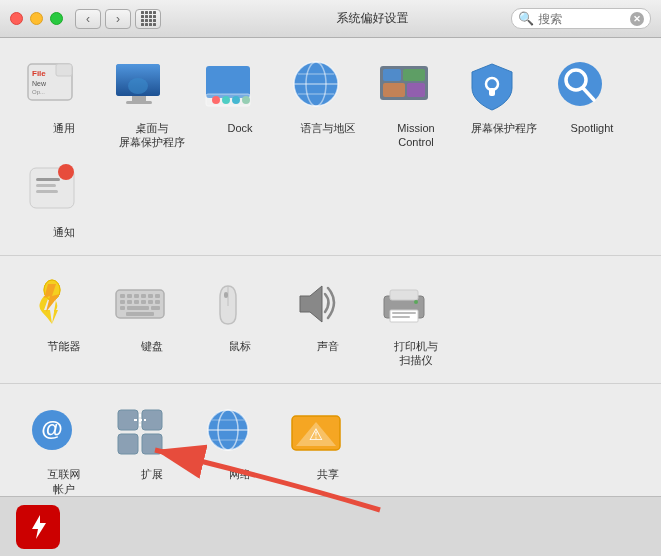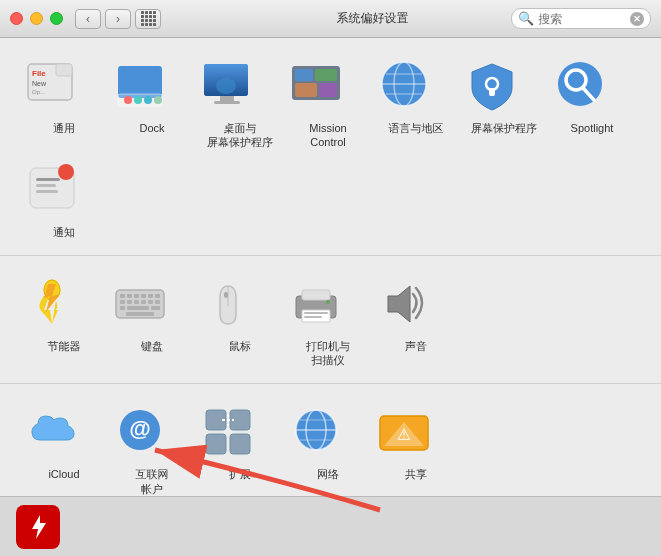--- a/index.html
+++ b/index.html
@@ -226,75 +226,75 @@
             <text x="6" y="34" font-size="6" fill="#888">Op...</text>
             <rect x="30" y="4" width="16" height="12" rx="2" fill="#e0e0e0" stroke="#ccc"></rect>
           </svg>
         </div>
         <div class="icon-label">通用</div>
       </div>
 
       <div class="icon-item">
         <div class="icon-img">
           <svg width="52" height="52" viewBox="0 0 52 52">
-            <rect x="4" y="6" width="44" height="32" rx="3" fill="#4a90d9"></rect>
-            <rect x="4" y="34" width="44" height="12" rx="2" fill="rgba(255,255,255,0.25)" stroke="rgba(255,255,255,0.5)" stroke-width="1"></rect>
-            <circle cx="14" cy="40" r="4" fill="#ff6b6b"></circle>
-            <circle cx="24" cy="40" r="4" fill="#4ecdc4"></circle>
-            <circle cx="34" cy="40" r="4" fill="#45b7d1"></circle>
-            <circle cx="44" cy="40" r="4" fill="#96ceb4"></circle>
-          </svg>
-        </div>
-        <div class="icon-label">Dock</div>
-      </div>
-
-      <div class="icon-item">
-        <div class="icon-img">
-          <svg width="52" height="52" viewBox="0 0 52 52">
             <rect x="2" y="4" width="44" height="32" rx="3" fill="#2a6db5"></rect>
             <rect x="2" y="4" width="44" height="32" rx="3" fill="url(#deskGrad)" opacity="0.8"></rect>
             <defs>
                 <linearGradient id="deskGrad" x1="0" y1="0" x2="0" y2="1">
                   <stop offset="0%" stop-color="#5aa0e8"></stop>
                   <stop offset="100%" stop-color="#1a4a8a"></stop>
                 </linearGradient>
               </defs>
             <ellipse cx="24" cy="26" rx="10" ry="8" fill="#3a8acc" opacity="0.6"></ellipse>
             <rect x="18" y="36" width="14" height="5" fill="#aaa"></rect>
             <rect x="12" y="41" width="26" height="3" rx="1.5" fill="#aaa"></rect>
           </svg>
         </div>
         <div class="icon-label">桌面与<br>屏幕保护程序</div>
       </div>
 
       <div class="icon-item">
         <div class="icon-img">
           <svg width="52" height="52" viewBox="0 0 52 52">
-            <rect x="2" y="6" width="48" height="34" rx="3" fill="#6c7b8b"></rect>
-            <rect x="5" y="9" width="18" height="12" rx="2" fill="#4a90d9" opacity="0.8"></rect>
-            <rect x="25" y="9" width="22" height="12" rx="2" fill="#5ba85b" opacity="0.8"></rect>
-            <rect x="5" y="23" width="22" height="14" rx="2" fill="#d9844a" opacity="0.8"></rect>
-            <rect x="29" y="23" width="18" height="14" rx="2" fill="#9b59b6" opacity="0.8"></rect>
-          </svg>
-        </div>
-        <div class="icon-label">Mission<br>Control</div>
+            <rect x="4" y="6" width="44" height="32" rx="3" fill="#4a90d9"></rect>
+            <rect x="4" y="34" width="44" height="12" rx="2" fill="rgba(255,255,255,0.25)" stroke="rgba(255,255,255,0.5)" stroke-width="1"></rect>
+            <circle cx="14" cy="40" r="4" fill="#ff6b6b"></circle>
+            <circle cx="24" cy="40" r="4" fill="#4ecdc4"></circle>
+            <circle cx="34" cy="40" r="4" fill="#45b7d1"></circle>
+            <circle cx="44" cy="40" r="4" fill="#96ceb4"></circle>
+          </svg>
+        </div>
+        <div class="icon-label">Dock</div>
       </div>
 
       <div class="icon-item">
         <div class="icon-img">
           <svg width="52" height="52" viewBox="0 0 52 52">
             <circle cx="26" cy="24" r="22" fill="#4a90d9"></circle>
             <ellipse cx="26" cy="24" rx="10" ry="22" fill="none" stroke="rgba(255,255,255,0.5)" stroke-width="1.5"></ellipse>
             <line x1="4" y1="24" x2="48" y2="24" stroke="rgba(255,255,255,0.5)" stroke-width="1.5"></line>
             <line x1="8" y1="14" x2="44" y2="14" stroke="rgba(255,255,255,0.5)" stroke-width="1"></line>
             <line x1="8" y1="34" x2="44" y2="34" stroke="rgba(255,255,255,0.5)" stroke-width="1"></line>
             <circle cx="26" cy="24" r="22" fill="none" stroke="rgba(255,255,255,0.6)" stroke-width="1.5"></circle>
           </svg>
         </div>
         <div class="icon-label">语言与地区</div>
+      </div>
+
+      <div class="icon-item">
+        <div class="icon-img">
+          <svg width="52" height="52" viewBox="0 0 52 52">
+            <rect x="2" y="6" width="48" height="34" rx="3" fill="#6c7b8b"></rect>
+            <rect x="5" y="9" width="18" height="12" rx="2" fill="#4a90d9" opacity="0.8"></rect>
+            <rect x="25" y="9" width="22" height="12" rx="2" fill="#5ba85b" opacity="0.8"></rect>
+            <rect x="5" y="23" width="22" height="14" rx="2" fill="#d9844a" opacity="0.8"></rect>
+            <rect x="29" y="23" width="18" height="14" rx="2" fill="#9b59b6" opacity="0.8"></rect>
+          </svg>
+        </div>
+        <div class="icon-label">Mission<br>Control</div>
       </div>
 
       <div class="icon-item">
         <div class="icon-img">
           <svg width="52" height="52" viewBox="0 0 52 52">
             <path d="M26 4 L46 12 L46 28 C46 38 36 46 26 50 C16 46 6 38 6 28 L6 12 Z" fill="#4a90d9" stroke="#357abd" stroke-width="1"></path>
             <circle cx="26" cy="24" r="6" fill="none" stroke="white" stroke-width="2.5"></circle>
             <rect x="23" y="28" width="6" height="8" rx="2" fill="white"></rect>
           </svg>
         </div>
@@ -374,53 +374,45 @@
             <rect x="22" y="14" width="4" height="6" rx="2" fill="#aaa"></rect>
           </svg>
         </div>
         <div class="icon-label">鼠标</div>
       </div>
 
 
       <div class="icon-item">
         <div class="icon-img">
           <svg width="52" height="52" viewBox="0 0 52 52">
+            <path d="M10 18 L20 18 L32 8 L32 44 L20 34 L10 34 Z" fill="#888" stroke="#666" stroke-width="1"></path>
+            <path d="M35 16 Q42 24 35 34" fill="none" stroke="#888" stroke-width="2.5" stroke-linecap="round"></path>
+            <path d="M38 10 Q50 24 38 40" fill="none" stroke="#888" stroke-width="2.5" stroke-linecap="round"></path>
+          </svg>
+        </div>
+        <div class="icon-label">声音</div>
+      </div>
+
+      <div class="icon-item">
+        <div class="icon-img">
+          <svg width="52" height="52" viewBox="0 0 52 52">
             <rect x="6" y="18" width="40" height="22" rx="3" fill="#9b9b9b" stroke="#808080" stroke-width="1"></rect>
             <rect x="12" y="12" width="28" height="10" rx="2" fill="#e0e0e0" stroke="#ccc" stroke-width="1"></rect>
             <rect x="12" y="32" width="28" height="12" rx="1" fill="white" stroke="#ccc" stroke-width="1"></rect>
             <rect x="14" y="34" width="24" height="2" rx="1" fill="#bbb"></rect>
             <rect x="14" y="38" width="18" height="2" rx="1" fill="#bbb"></rect>
             <circle cx="38" cy="24" r="2" fill="#5ba85b"></circle>
           </svg>
         </div>
         <div class="icon-label">打印机与<br>扫描仪</div>
       </div>
-
-      <div class="icon-item">
-        <div class="icon-img">
-          <svg width="52" height="52" viewBox="0 0 52 52">
-            <path d="M10 18 L20 18 L32 8 L32 44 L20 34 L10 34 Z" fill="#888" stroke="#666" stroke-width="1"></path>
-            <path d="M35 16 Q42 24 35 34" fill="none" stroke="#888" stroke-width="2.5" stroke-linecap="round"></path>
-            <path d="M38 10 Q50 24 38 40" fill="none" stroke="#888" stroke-width="2.5" stroke-linecap="round"></path>
-          </svg>
-        </div>
-        <div class="icon-label">声音</div>
-      </div>
     </div>
 
     <div class="section">
 
-      <div class="icon-item">
-        <div class="icon-img">
-          <svg width="52" height="52" viewBox="0 0 52 52">
-            <path d="M14 34 Q6 34 6 26 Q6 20 12 18 Q12 10 20 10 Q26 10 28 14 Q30 12 34 12 Q42 12 42 20 Q48 22 48 28 Q48 34 40 34 Z" fill="#6ab3f5" stroke="#4a9fd4" stroke-width="1"></path>
-          </svg>
-        </div>
-        <div class="icon-label">iCloud</div>
-      </div>
 
       <div class="icon-item">
         <div class="icon-img">
           <svg width="52" height="52" viewBox="0 0 52 52">
             <circle cx="26" cy="24" r="20" fill="#4a90d9"></circle>
             <text x="26" y="30" font-size="22" fill="white" text-anchor="middle" font-weight="bold">@</text>
           </svg>
         </div>
         <div class="icon-label">互联网<br>帐户</div>
       </div>

